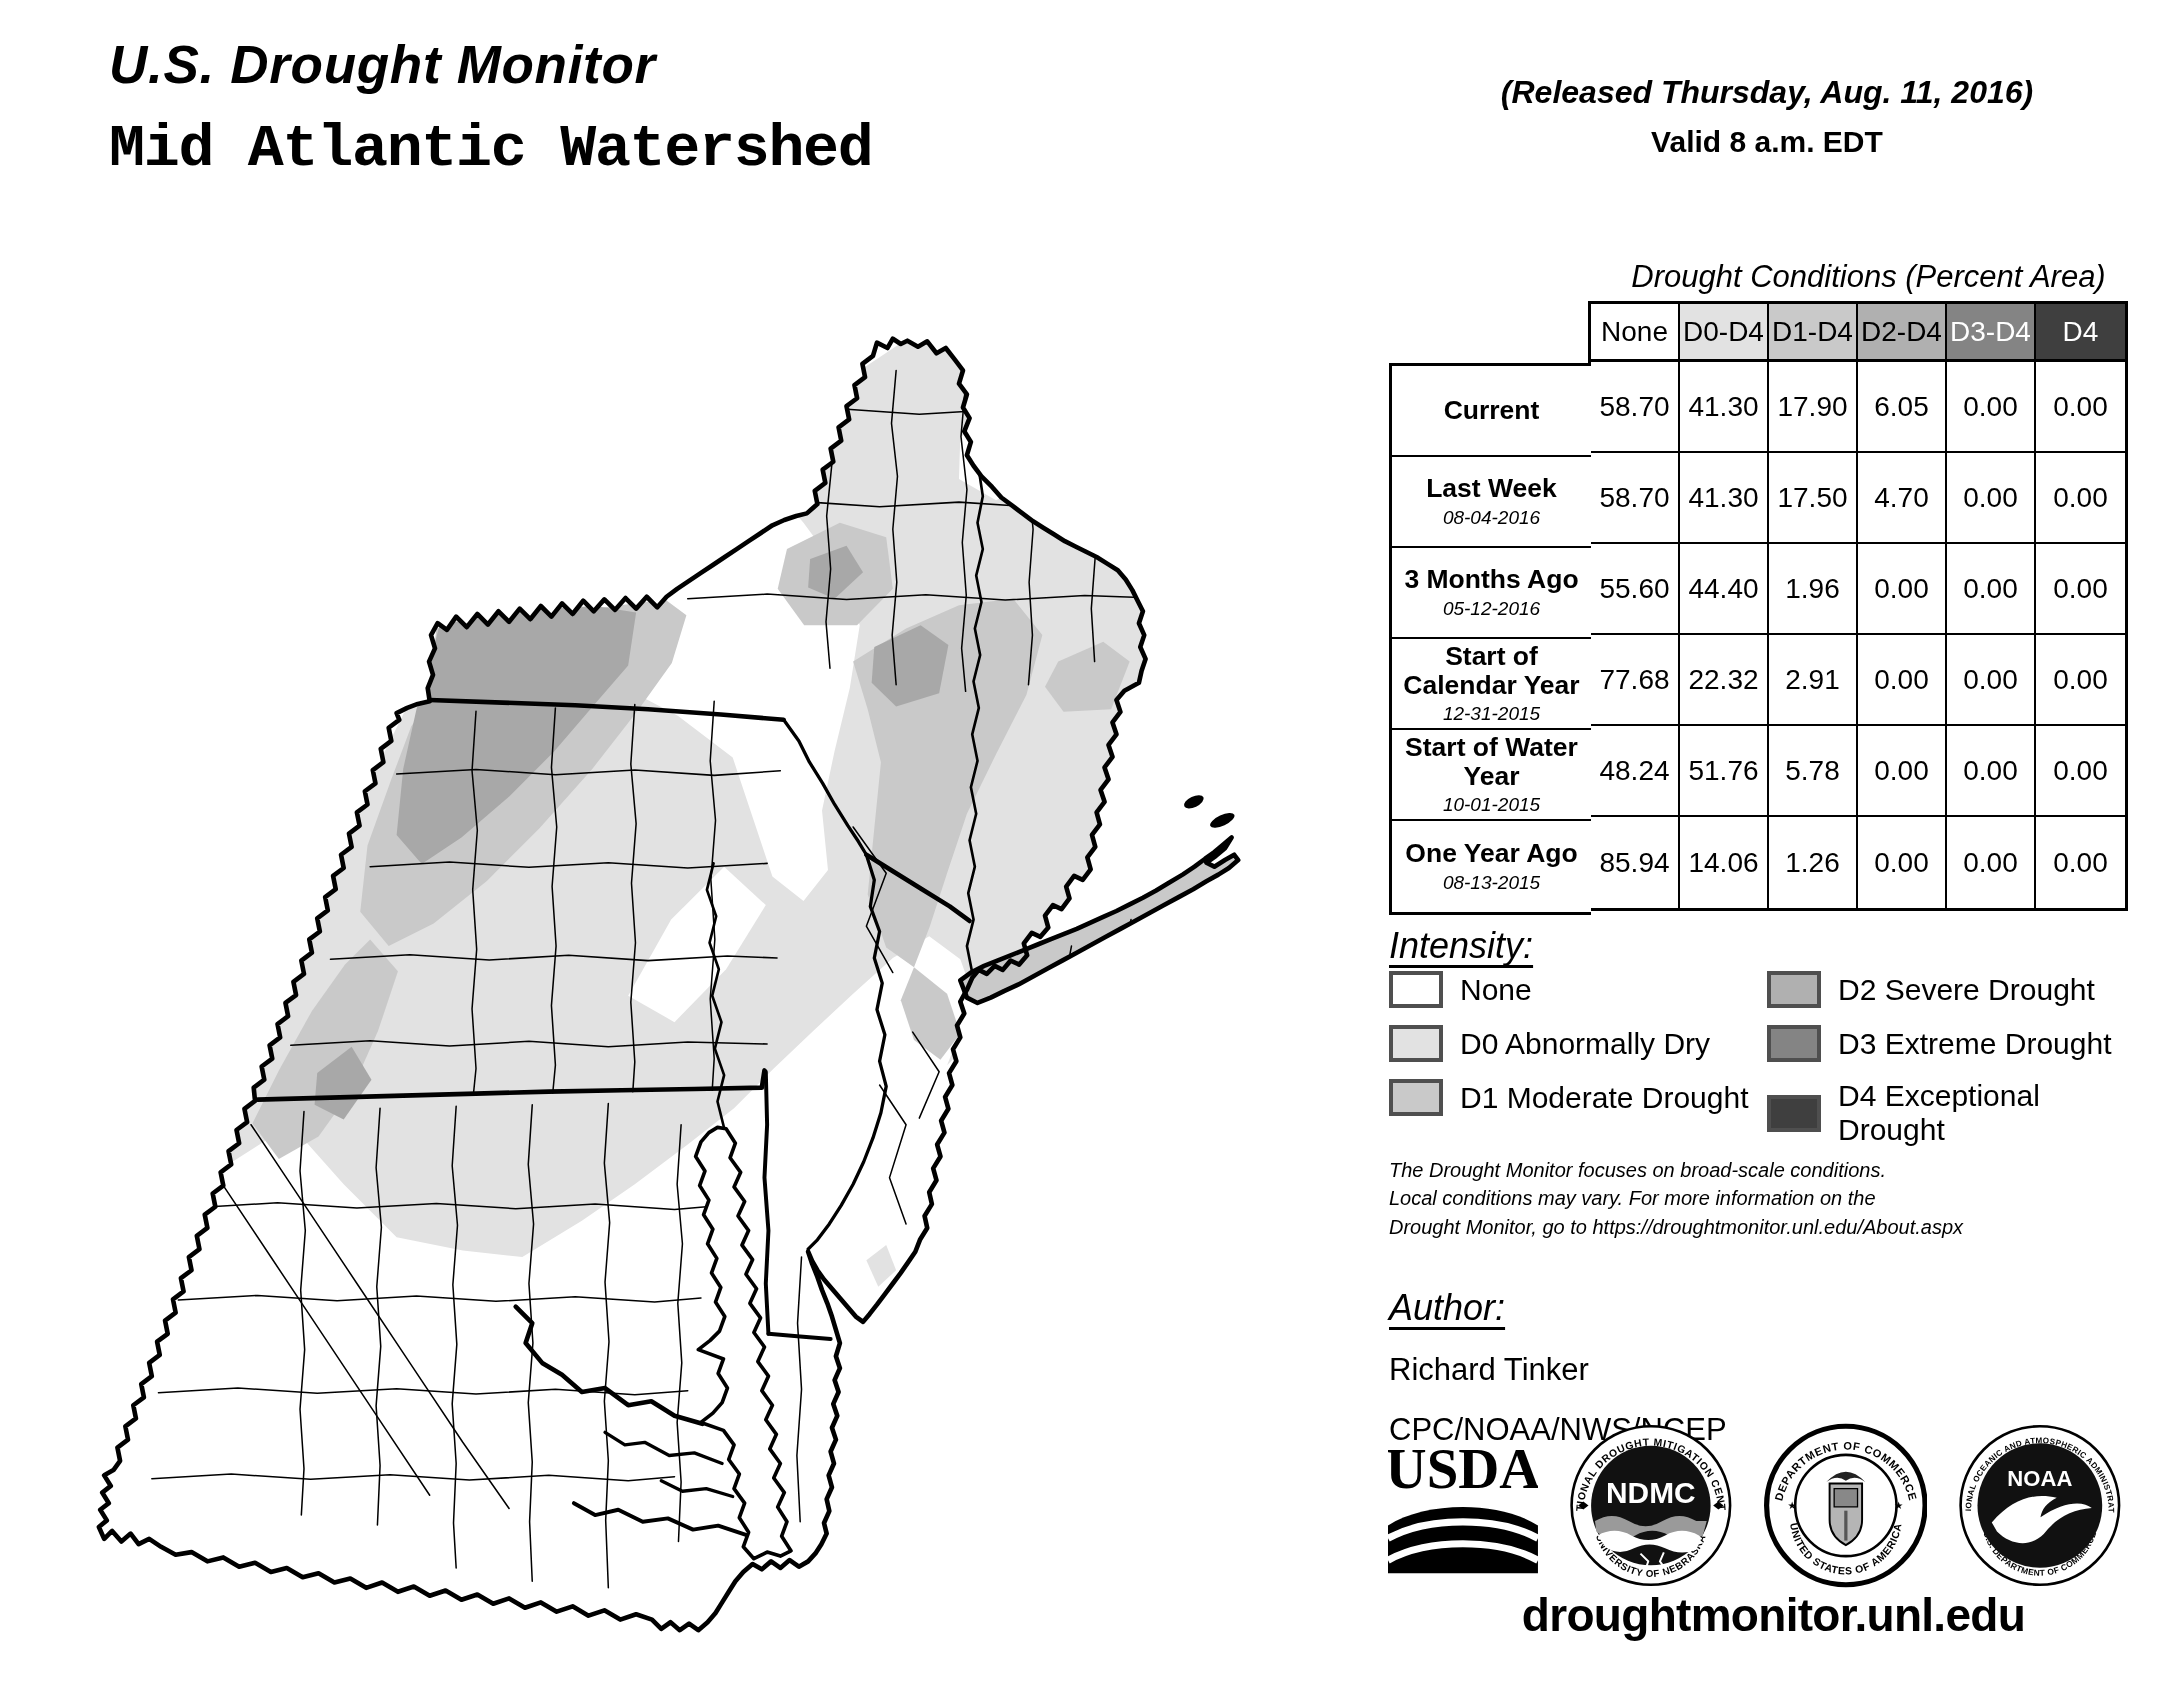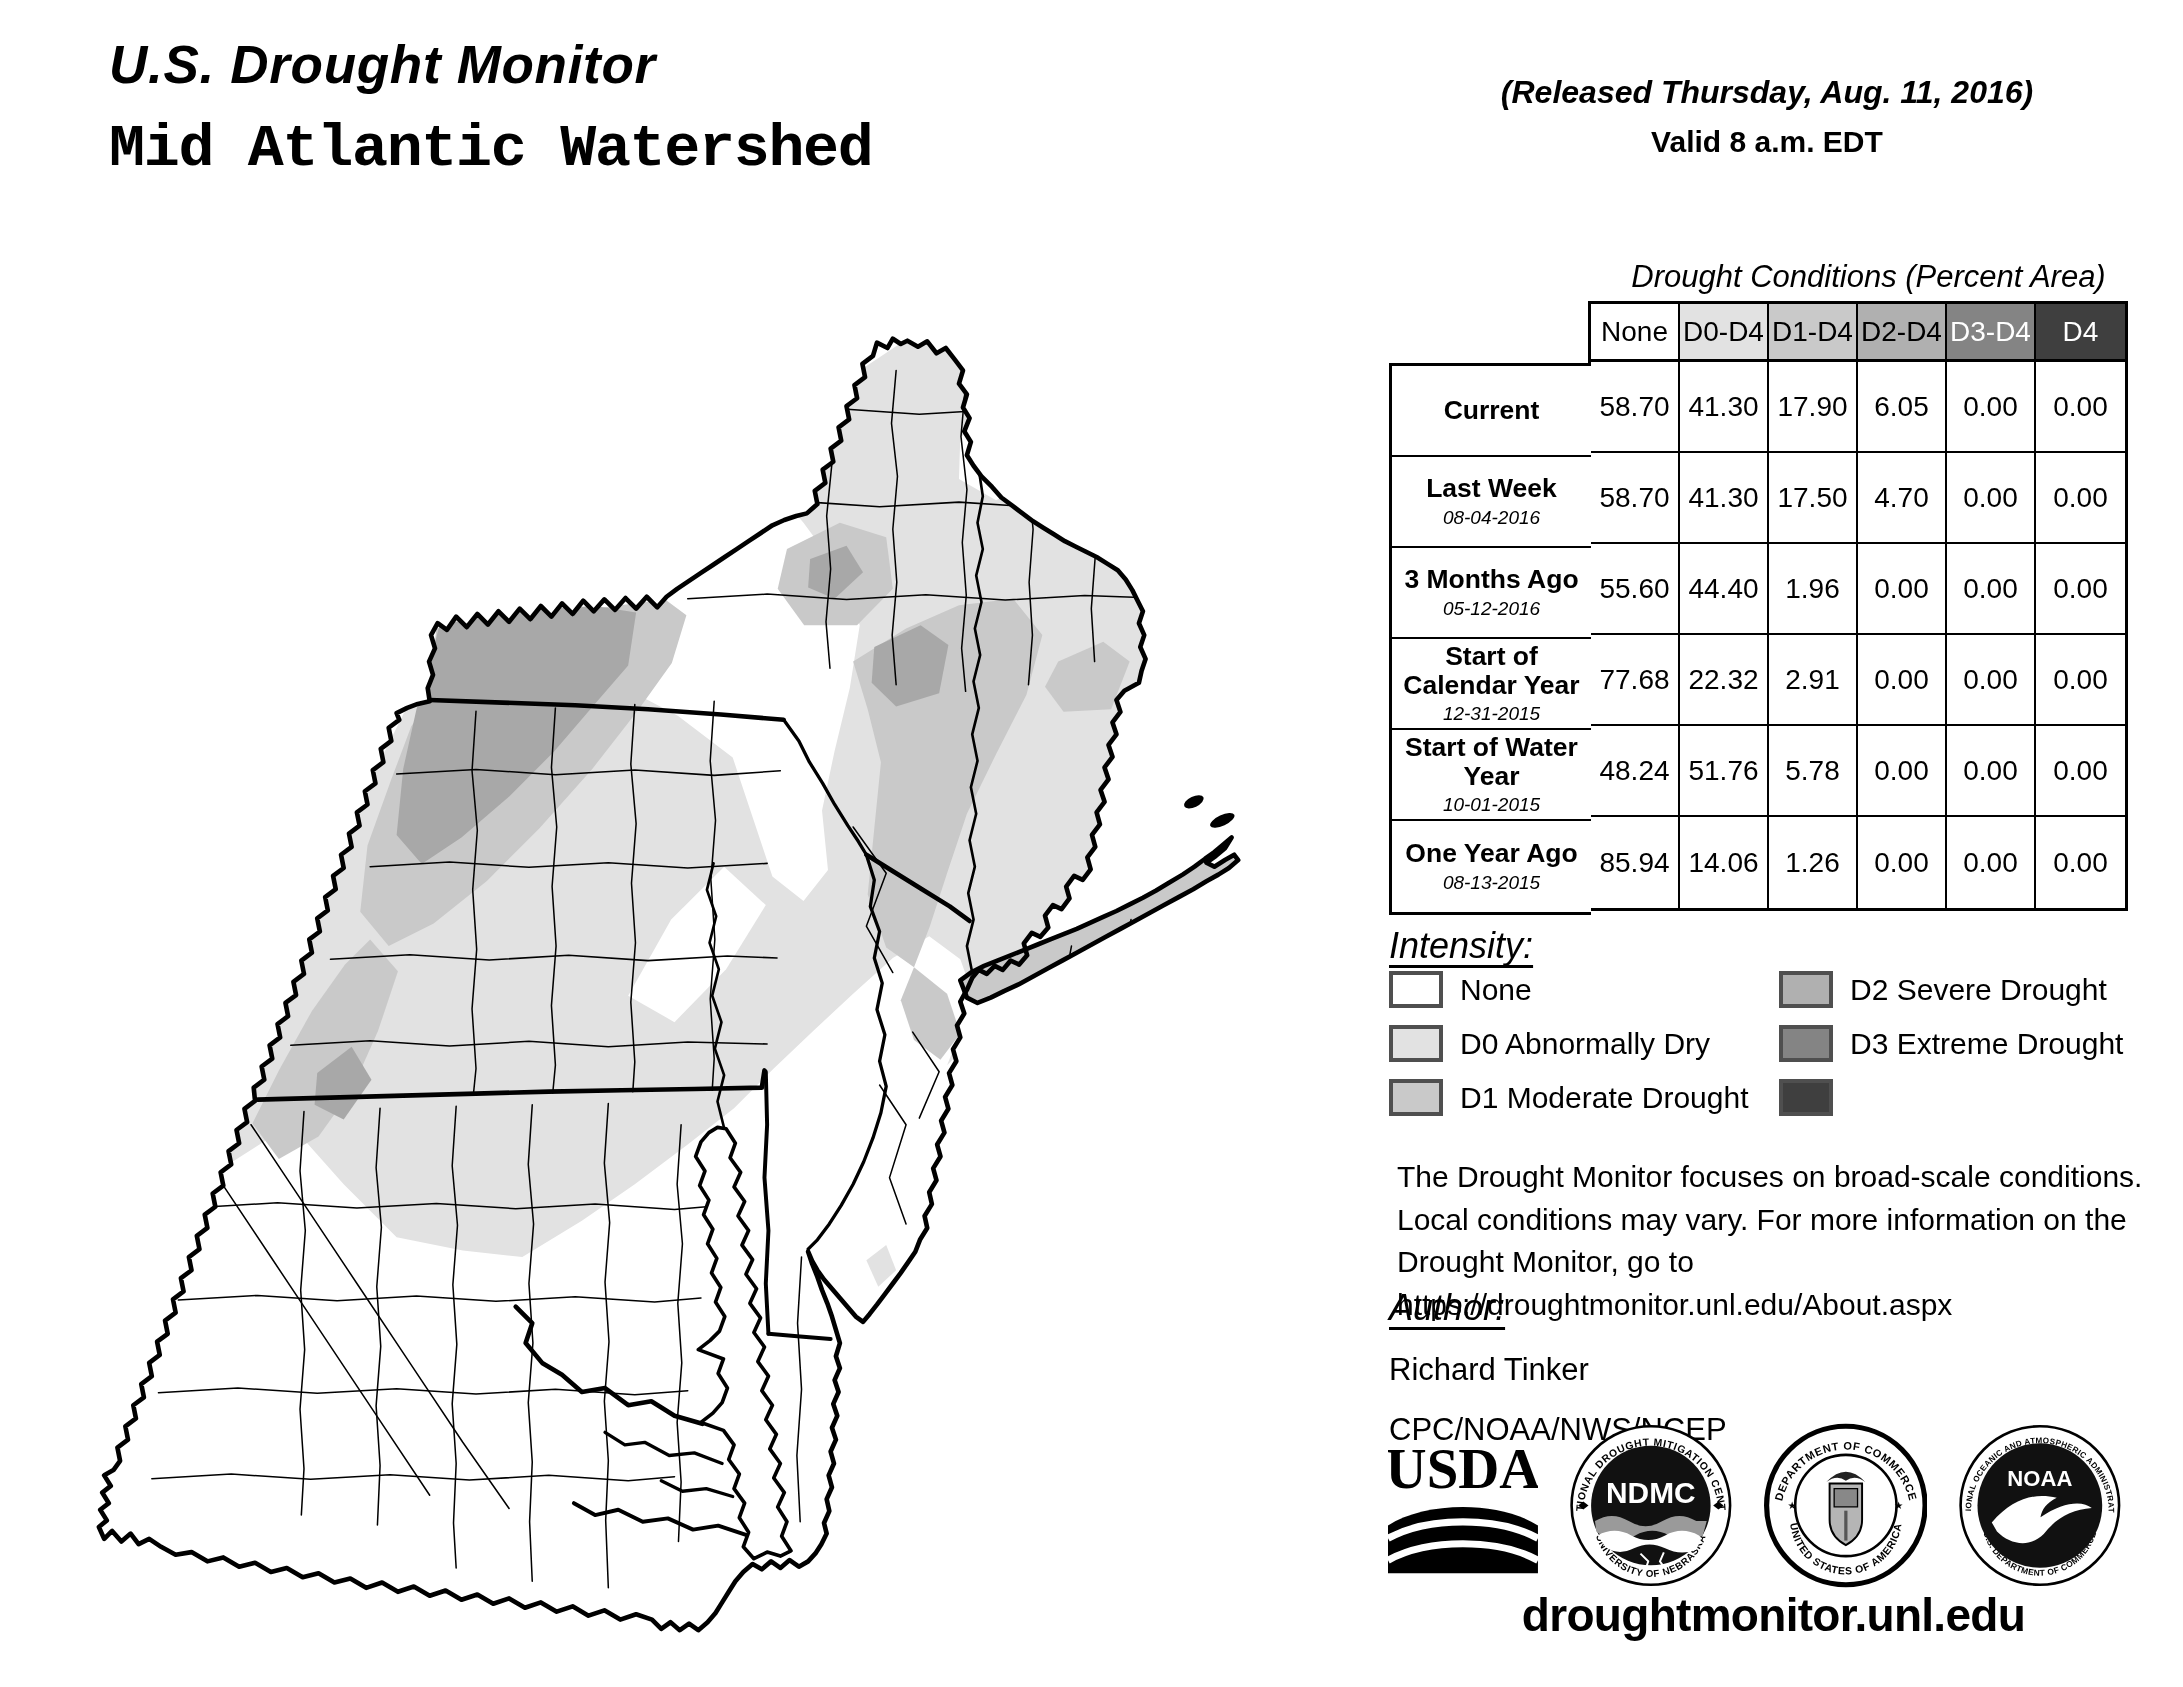--- a/index.html
+++ b/index.html
@@ -40,22 +40,22 @@
                     text-underline-offset:6.6px;margin-bottom:4px;}
   .lg-cols{display:flex;}
   .lg-col{display:flex;flex-direction:column;row-gap:17px;}
   .lg-col.first{width:390px;}
   .lg-item{display:flex;align-items:center;}
   .sw{width:54px;height:37px;border:4px solid #4f4f4f;box-sizing:border-box;flex:none;}
   .sw0{background:#ffffff;} .sw1{background:#e2e2e2;} .sw2{background:#c9c9c9;}
   .sw3{background:#b0b0b0;} .sw4{background:#848484;} .sw5{background:#3f3f3f;}
   .lg-item span{font-size:30px;margin-left:17px;}
   
-  .disclaimer{position:absolute;left:1389px;top:1156px;width:767px;font-size:30px;
-              line-height:1.42;margin-left:8px;}
+  .disclaimer{position:absolute;left:1389px;top:1156px;width:767px;font-size:20px;
+              font-style:italic;line-height:1.42;}
   .author{position:absolute;left:1389px;top:1287px;}
   .author .a-title{font-size:36px;font-style:italic;text-decoration:underline;
                    text-underline-offset:6.6px;}
   .author .a-name{font-size:31px;margin-top:22.5px;}
   .author .a-org{font-size:31px;margin-top:24px;}
   
   .logos{position:absolute;left:1388px;top:1422px;width:734px;display:flex;
          align-items:center;justify-content:space-between;gap:31px;}
   .site-url{position:absolute;left:1416px;top:1588px;width:715px;text-align:center;
             font-size:46px;font-weight:bold;letter-spacing:-0.7px;}
@@ -292,20 +292,21 @@
         <div class="lg-item">
           <div class="sw sw3"></div>
           <span>D2 Severe Drought</span>
         </div>
         <div class="lg-item">
           <div class="sw sw4"></div>
           <span>D3 Extreme Drought</span>
         </div>
         <div class="lg-item">
           <div class="sw sw5"></div>
+          <span>D4 Exceptional Drought</span>
         </div>
       </div>
     </div>
   </div>
 
   <div class="disclaimer">
     <div>The Drought Monitor focuses on broad-scale conditions.</div>
     <div>Local conditions may vary. For more information on the</div>
     <div>Drought Monitor, go to https://droughtmonitor.unl.edu/About.aspx</div>
   </div>

